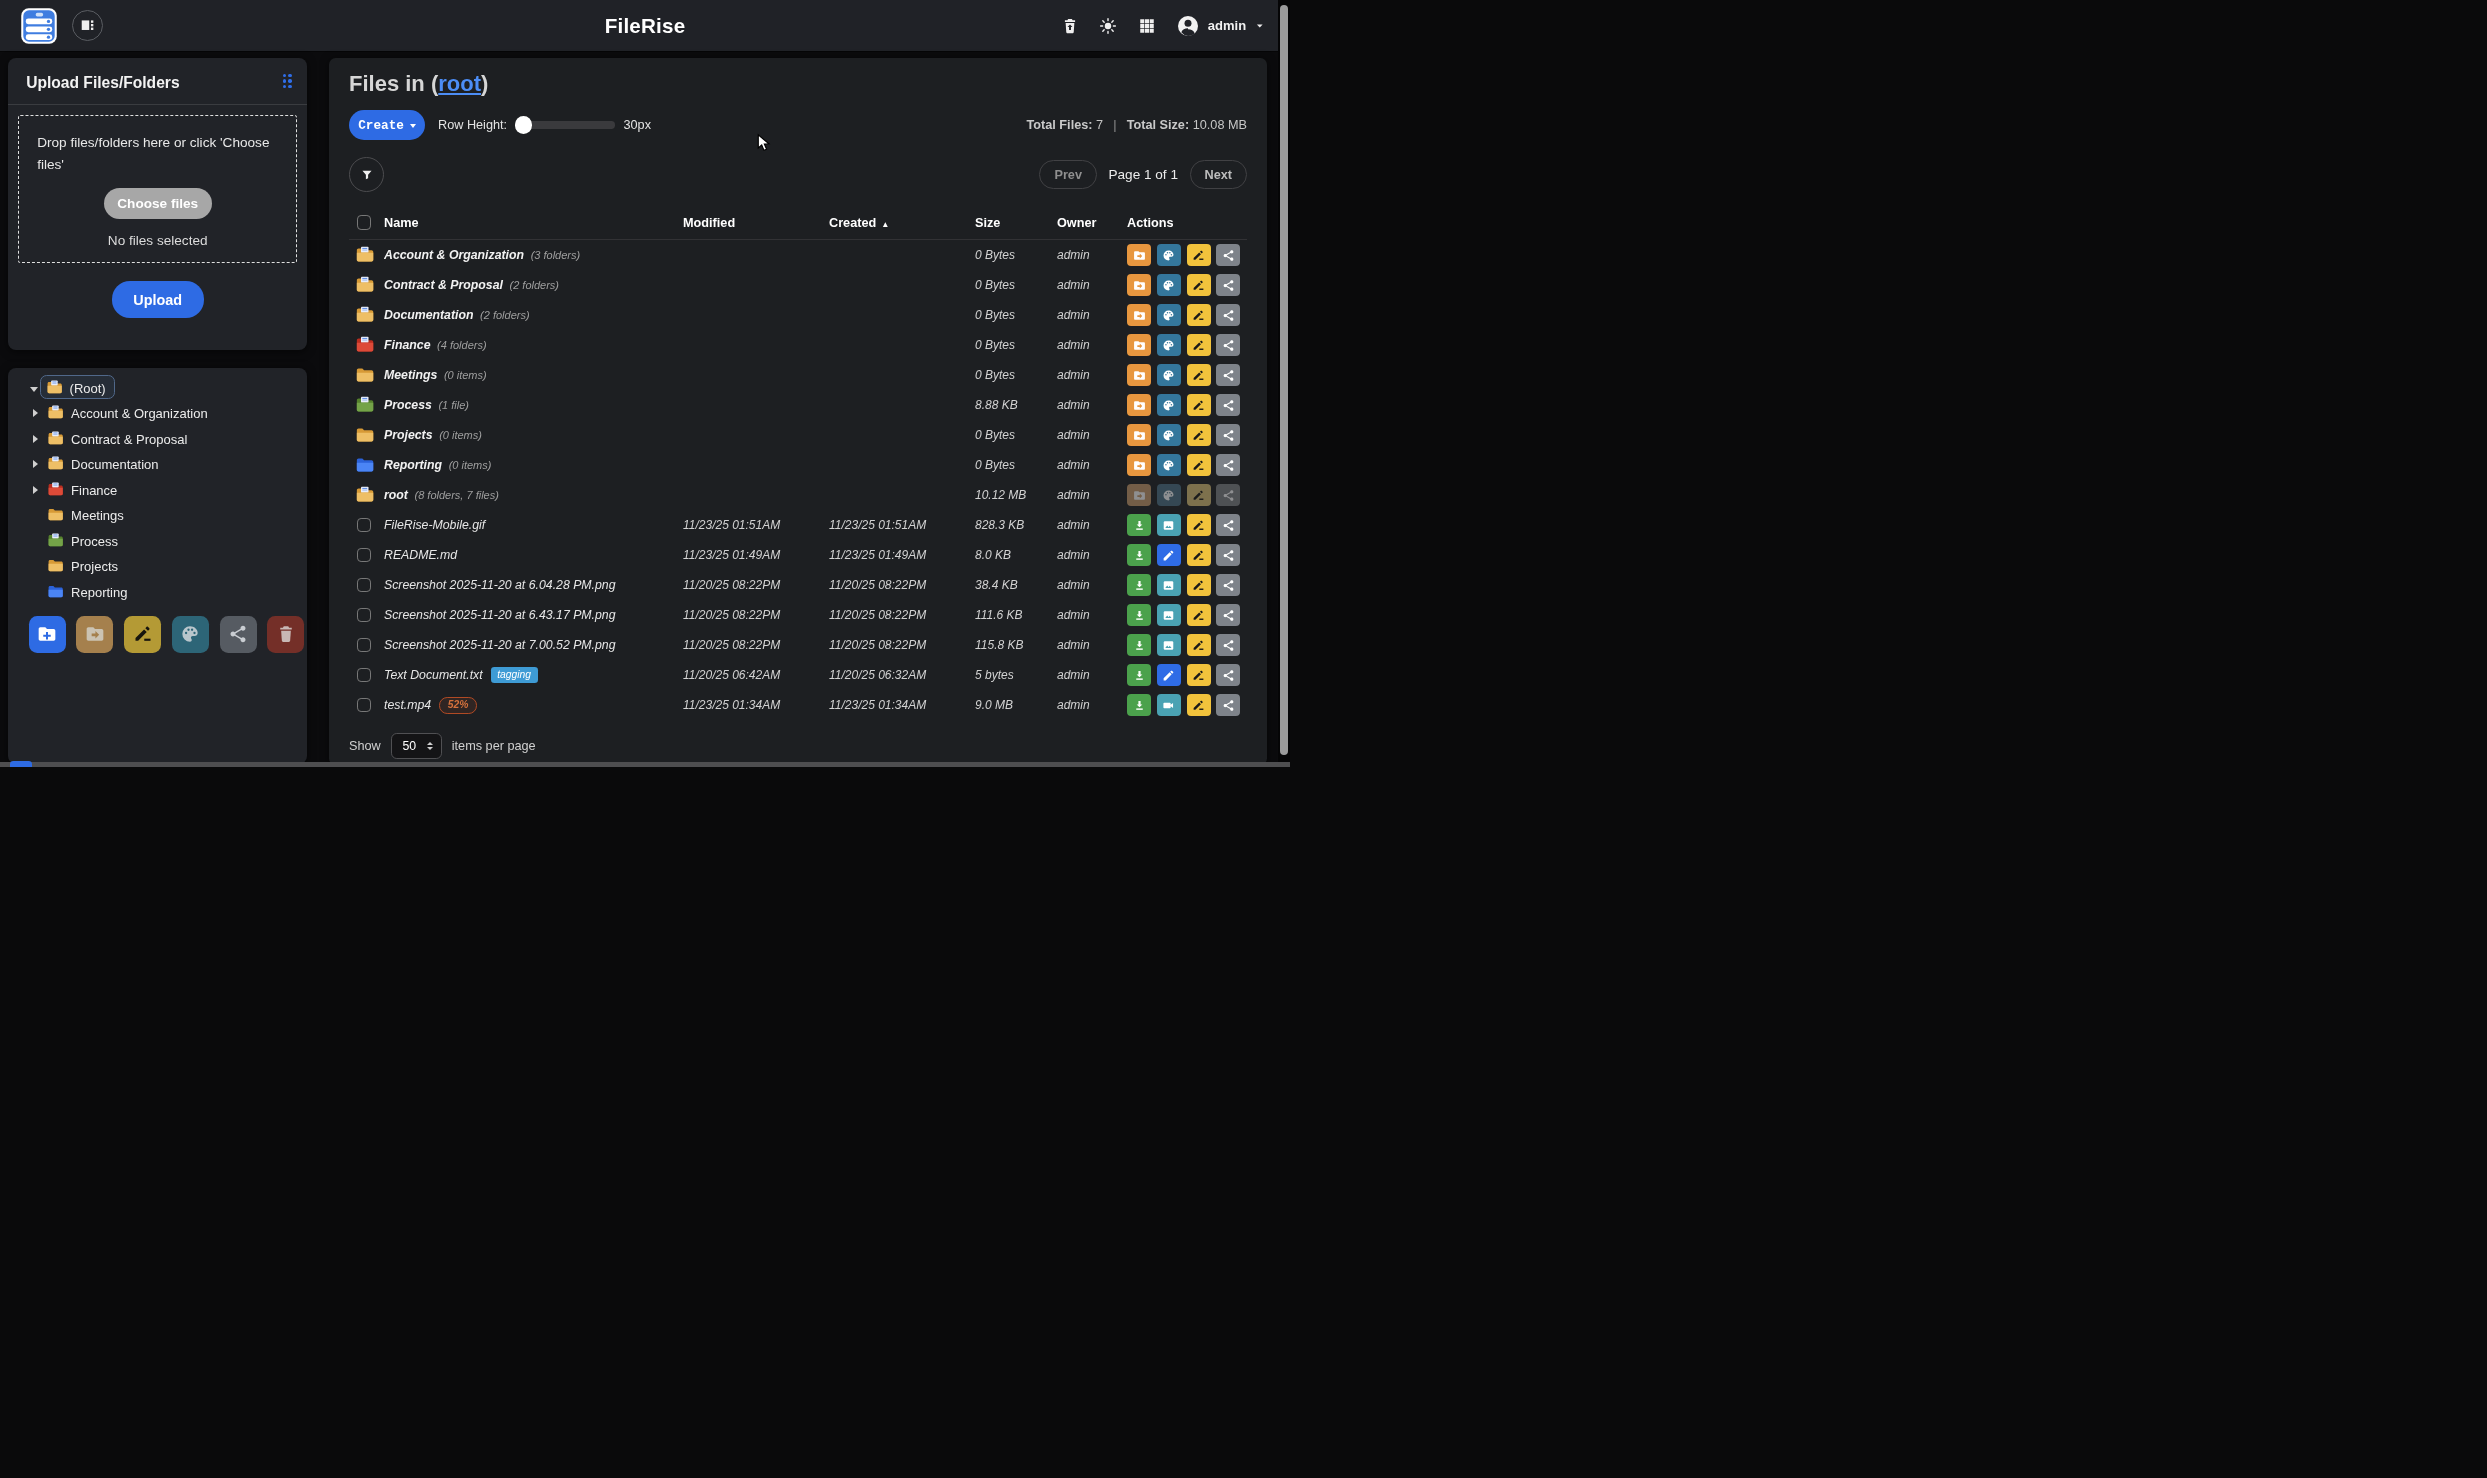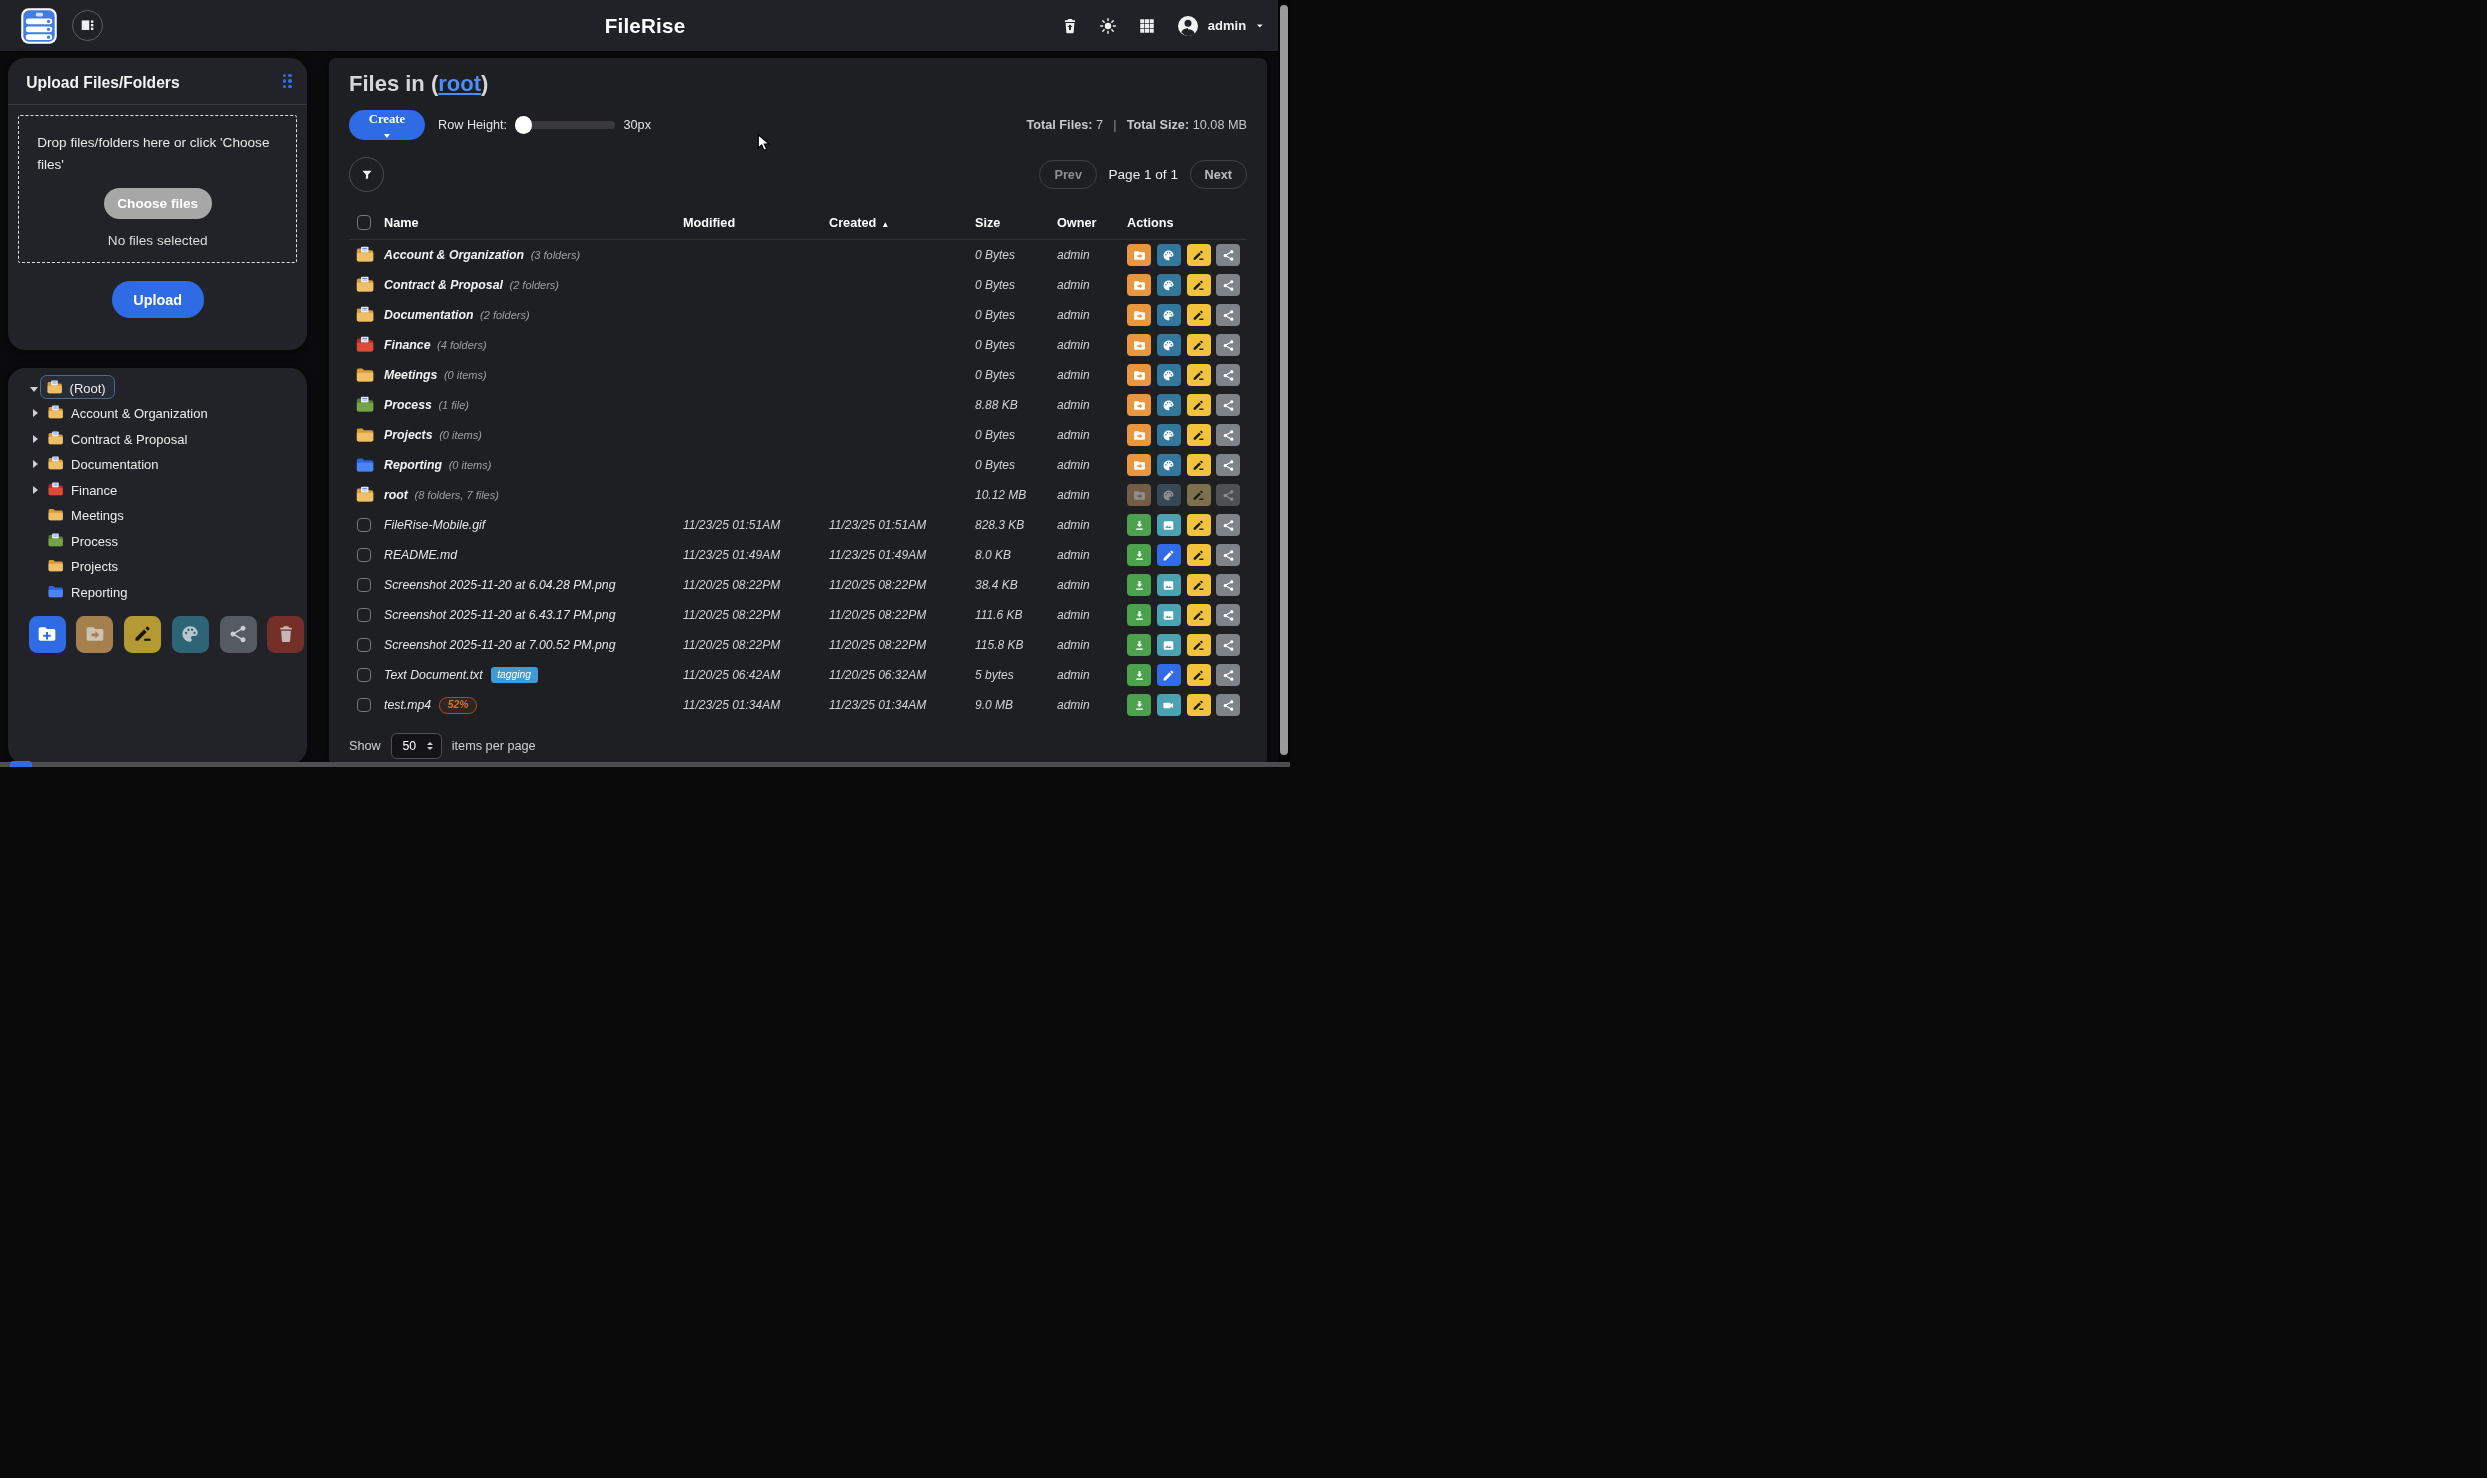--- a/index.html
+++ b/index.html
@@ -10,21 +10,21 @@
   .topbar{position:absolute;left:0;top:0;width:100%;height:51px;background:#202227;border-bottom:1.6px solid #060607;display:flex;align-items:center;}
   .logo{position:absolute;left:20px;top:6.6px;width:38px;height:38px;}
   .circle-btn{position:absolute;left:72px;top:10px;width:31px;height:31px;border-radius:50%;border:1.2px solid #5a5d62;display:flex;align-items:center;justify-content:center;background:transparent;cursor:pointer;}
   .topbar-title{flex:1;text-align:center;color:#fff;font-size:20.6px;font-weight:bold;letter-spacing:0.2px;}
   .topbar-right{position:absolute;right:25px;top:0;height:51px;display:flex;align-items:center;gap:20.6px;}
   .tb-icon{width:18px;height:18px;cursor:pointer;display:block;}
   .user-chip{display:flex;align-items:center;gap:7.4px;cursor:pointer;}
   .user-name{color:#f2f2f2;font-weight:bold;font-size:13px;}
 
   
-  .card{position:absolute;background:#212328;border-radius:17px;box-shadow:0 1.6px 8.2px rgba(0,0,0,.55);}
+  .card{position:absolute;background:#212328;border-radius:8px;box-shadow:0 1.6px 8.2px rgba(0,0,0,.55);}
   .card-header{display:flex;align-items:flex-start;justify-content:space-between;padding:13px 13px 10px 18px;border-bottom:0.8px solid #3a3c40;}
   .card-title{color:#f3f3f3;font-size:15.6px;font-weight:bold;line-height:23px;margin:0;max-width:215px;}
   .hdr-tools{display:flex;align-items:center;gap:8.2px;margin-top:2.5px;}
   .drag-dots{width:11.5px;height:16.4px;display:grid;grid-template-columns:3.3px 3.3px;grid-template-rows:3.3px 3.3px 3.3px;gap:2.5px;cursor:grab;}
   .drag-dots i{width:3.3px;height:3.3px;border-radius:50%;background:#2f6de8;}
   .info-badge{width:18px;height:20px;border-radius:50%;background:#eda433;color:#fff;font-weight:bold;font-size:12.3px;display:flex;align-items:center;justify-content:center;font-family:"Liberation Serif",serif;cursor:pointer;}
 
   
   #upload-card{left:8.2px;top:58px;width:299px;height:292px;}
   .dropzone{margin:10px 10px 0 10px;height:148px;border:1.6px dashed #e0e0e0;border-radius:2.5px;padding:16.4px 18px 0 18px;box-sizing:border-box;cursor:pointer;}
@@ -48,21 +48,21 @@
   .ftb-btn{width:37px;height:37px;border:none;border-radius:8.2px;display:flex;align-items:center;justify-content:center;cursor:pointer;padding:0;}
   .ftb-btn svg{width:20px;height:20px;}
   .ftb-btn.disabled{cursor:default;}
 
   
   #main-card{left:329px;top:58px;width:938px;height:707px;background:#1d1f22;border-radius:6.6px;}
   .main-pad{padding:11.5px 20px 0 20px;}
   .files-heading{margin:1.6px 0 0 0;font-size:22px;font-weight:bold;color:#d6d6d6;}
   .files-heading a{color:#4c8df6;text-decoration:underline;cursor:pointer;}
   .controls-row{display:flex;align-items:center;margin-top:13px;height:30px;}
-  .create-btn{width:76px;height:30px;border:none;border-radius:15px;background:#2e6be4;color:#fff;font-size:12.7px;font-weight:bold;cursor:pointer;font-family:Liberation Serif, serif;display:flex;align-items:center;justify-content:center;gap:5.8px;flex-direction:column;}
+  .create-btn{width:76px;height:30px;border:none;border-radius:15px;background:#2e6be4;color:#fff;font-size:12.7px;font-weight:bold;cursor:pointer;font-family:Liberation Mono, monospace;display:flex;align-items:center;justify-content:center;gap:5.8px;}
   .create-caret{width:0;height:0;border-top:4.1px solid #fff;border-left:3.7px solid transparent;border-right:3.7px solid transparent;display:inline-block;margin-top:1.6px;}
   .rowheight-group{display:flex;align-items:center;margin-left:13px;gap:8.2px;color:#e3e3e3;font-size:12.7px;}
   .slider{position:relative;width:100px;height:7.4px;border-radius:3.7px;background:#3a3a3d;cursor:pointer;}
   .slider-thumb{position:absolute;left:-0.8px;top:-5px;width:17.3px;height:17.3px;border-radius:50%;background:#fff;}
   .totals{margin-left:auto;color:#c6c6c6;font-size:12.7px;}
   .totals b{color:#c9c9c9;}
   .totals .sep{color:#8f8f8f;padding:0 6.6px;}
   .search-row{display:flex;align-items:center;margin-top:18px;height:33px;}
   .filter-btn{width:35px;height:35px;border-radius:50%;border:1.2px solid #4c4c4f;background:transparent;display:flex;align-items:center;justify-content:center;cursor:pointer;flex:0 0 35px;}
   .searchbox{margin-left:10px;width:553px;height:33px;border:1.2px solid #434346;border-radius:16.4px;background:#070708;display:flex;align-items:center;overflow:hidden;box-sizing:border-box;}

